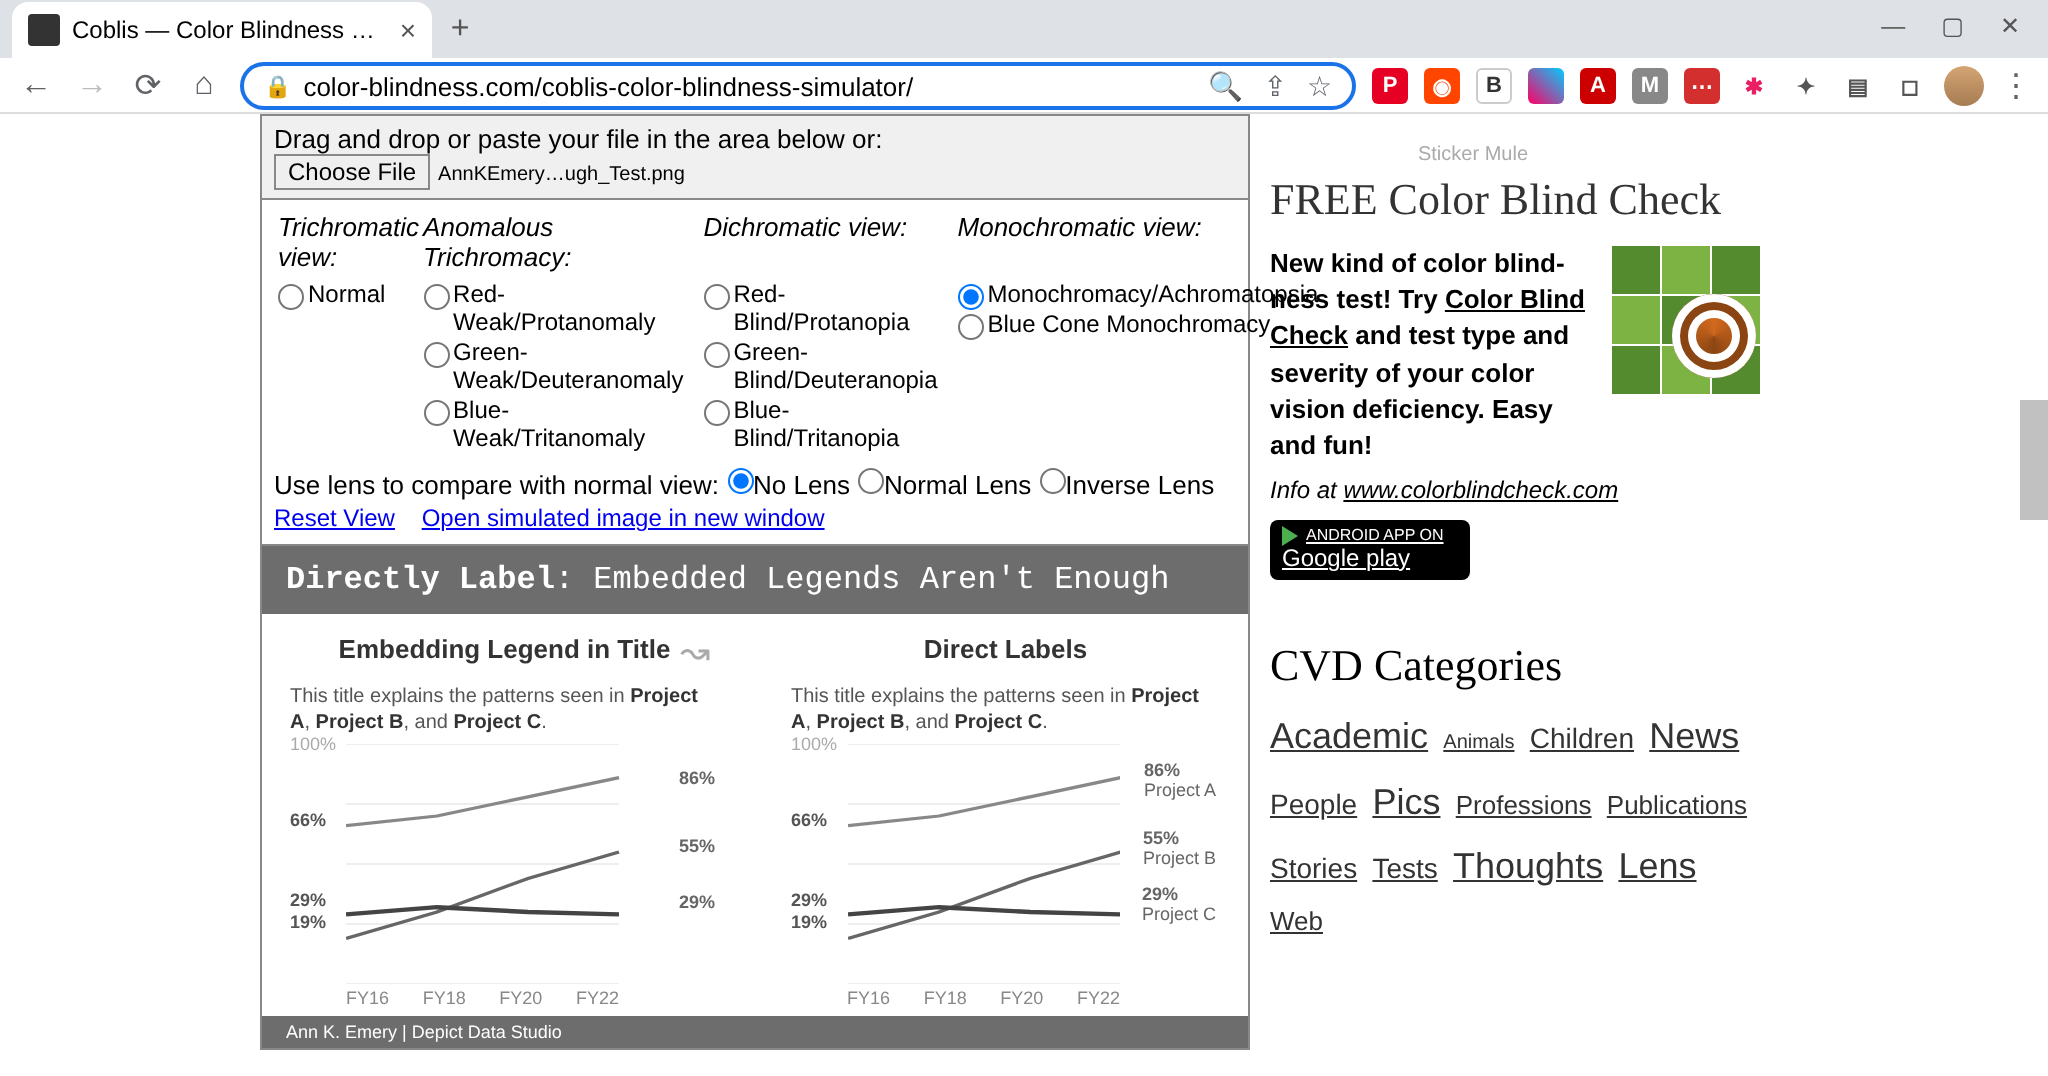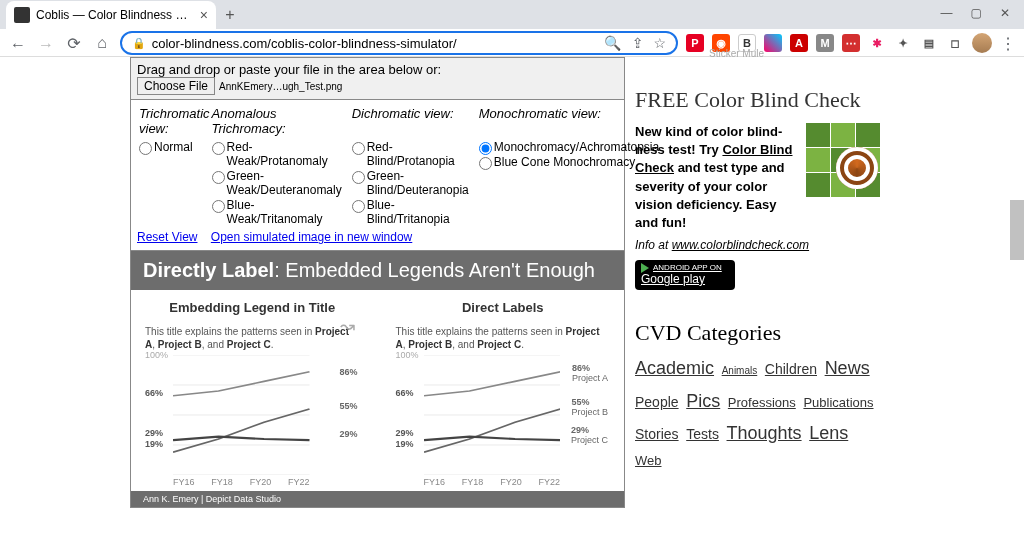--- a/index.html
+++ b/index.html
@@ -43,21 +43,21 @@
 .view-table th { text-align: left; font-style: italic; font-weight: normal; font-size: 13px; vertical-align: top; padding-bottom: 2px; margin-top: 36px; }
 .view-table td { vertical-align: top; font-size: 12px; padding-right: 8px; }
 .radio-row { display: flex; align-items: flex-start; gap: 2px; margin-bottom: 0; line-height: 1.2; }
 .radio-row input { margin-top: 2px; }
 
 .lens-row { margin-top: 6px; font-size: 13px; display: flex; align-items: center; gap: 4px; flex-wrap: wrap; }
 .links-row { margin-top: 2px; font-size: 12px; }
 .links-row a { color: #00e; text-decoration: underline; margin-right: 10px; }
 
 .sim-image { border: 1px solid #888; border-top: none; background: #fff; }
-.sim-header { background: #6d6d6d; color: #fff; padding: 8px 12px; font-size: 20px; font-family: Liberation Sans, sans-serif; }
+.sim-header { background: #6d6d6d; color: #fff; padding: 8px 12px; font-size: 16px; font-family: Liberation Mono, monospace; }
 .sim-header .bold { font-weight: bold; }
 .sim-body { display: flex; padding: 10px 14px 4px; gap: 36px; }
 .chart-col { flex: 1; }
 .chart-title { text-align: center; font-weight: bold; font-size: 13px; margin-bottom: 10px; color: #333; }
 .chart-sub { font-size: 10px; color: #555; margin-bottom: 4px; line-height: 1.3; }
 .chart-sub b { font-weight: bold; color: #333; }
 .chart-area { position: relative; height: 120px; margin-left: 28px; margin-right: 50px; }
 .chart-svg { width: 100%; height: 100%; }
 .y-label { position: absolute; left: -28px; font-size: 9px; color: #888; transform: translateY(-50%); }
 .end-label { position: absolute; font-size: 9px; color: #666; font-weight: bold; white-space: nowrap; }
@@ -80,21 +80,21 @@
 .gplay .tri { display: inline-block; width: 0; height: 0; border-left: 8px solid #4caf50; border-top: 5px solid transparent; border-bottom: 5px solid transparent; vertical-align: middle; margin-right: 4px; }
 
 .cat-title { font-family: Georgia, serif; font-size: 22px; margin-top: 30px; margin-bottom: 6px; }
 .cat-links { font-size: 13px; line-height: 1.8; }
 .cat-links a { color: #333; text-decoration: underline; margin-right: 4px; }
 .cat-links a.big { font-size: 18px; }
 .cat-links a.sm { font-size: 10px; }
 .cat-links a.med { font-size: 14px; text-align: right; }
 
 .ra-title { font-family: Georgia, serif; font-size: 22px; margin-top: 24px; }
-.sticker-mule { position: absolute; right: 260px; top: 48px; font-size: 10px; color: #aaa; }
+.sticker-mule { position: absolute; right: 260px; top: 72px; font-size: 10px; color: #aaa; }
 </style>
 </head>
 <body>
 
 <div class="chrome-top">
   <div class="tab-strip">
     <div class="tab">
       <div class="tab-favicon"></div>
       <span class="tab-title">Coblis — Color Blindness Simul</span>
       <span class="tab-close">×</span>
@@ -197,20 +197,26 @@
                   <span>Monochromacy/Achromatopsia</span>
                 </label>
             <label class="radio-row">
                   <input type="radio" name="v" style="">
                   <span>Blue Cone Monochromacy</span>
                 </label>
           </td>
         </tr>
       </tbody>
         </table>
+      <div class="lens-row">
+        <span>Use lens to compare with normal view:</span>
+        <label><input type="radio" name="lens" checked="" style=""><span>No Lens</span></label>
+        <label><input type="radio" name="lens" style=""><span>Normal Lens</span></label>
+        <label><input type="radio" name="lens" style=""><span>Inverse Lens</span></label>
+      </div>
       <div class="links-row">
         <a href="#">Reset View</a>
         <a href="#">Open simulated image in new window</a>
       </div>
     </div>
 
     <div class="sim-image">
       <div class="sim-header"><span class="bold">Directly Label</span><span>: Embedded Legends Aren't Enough</span></div>
       <div class="sim-body">
         <div class="chart-col">

